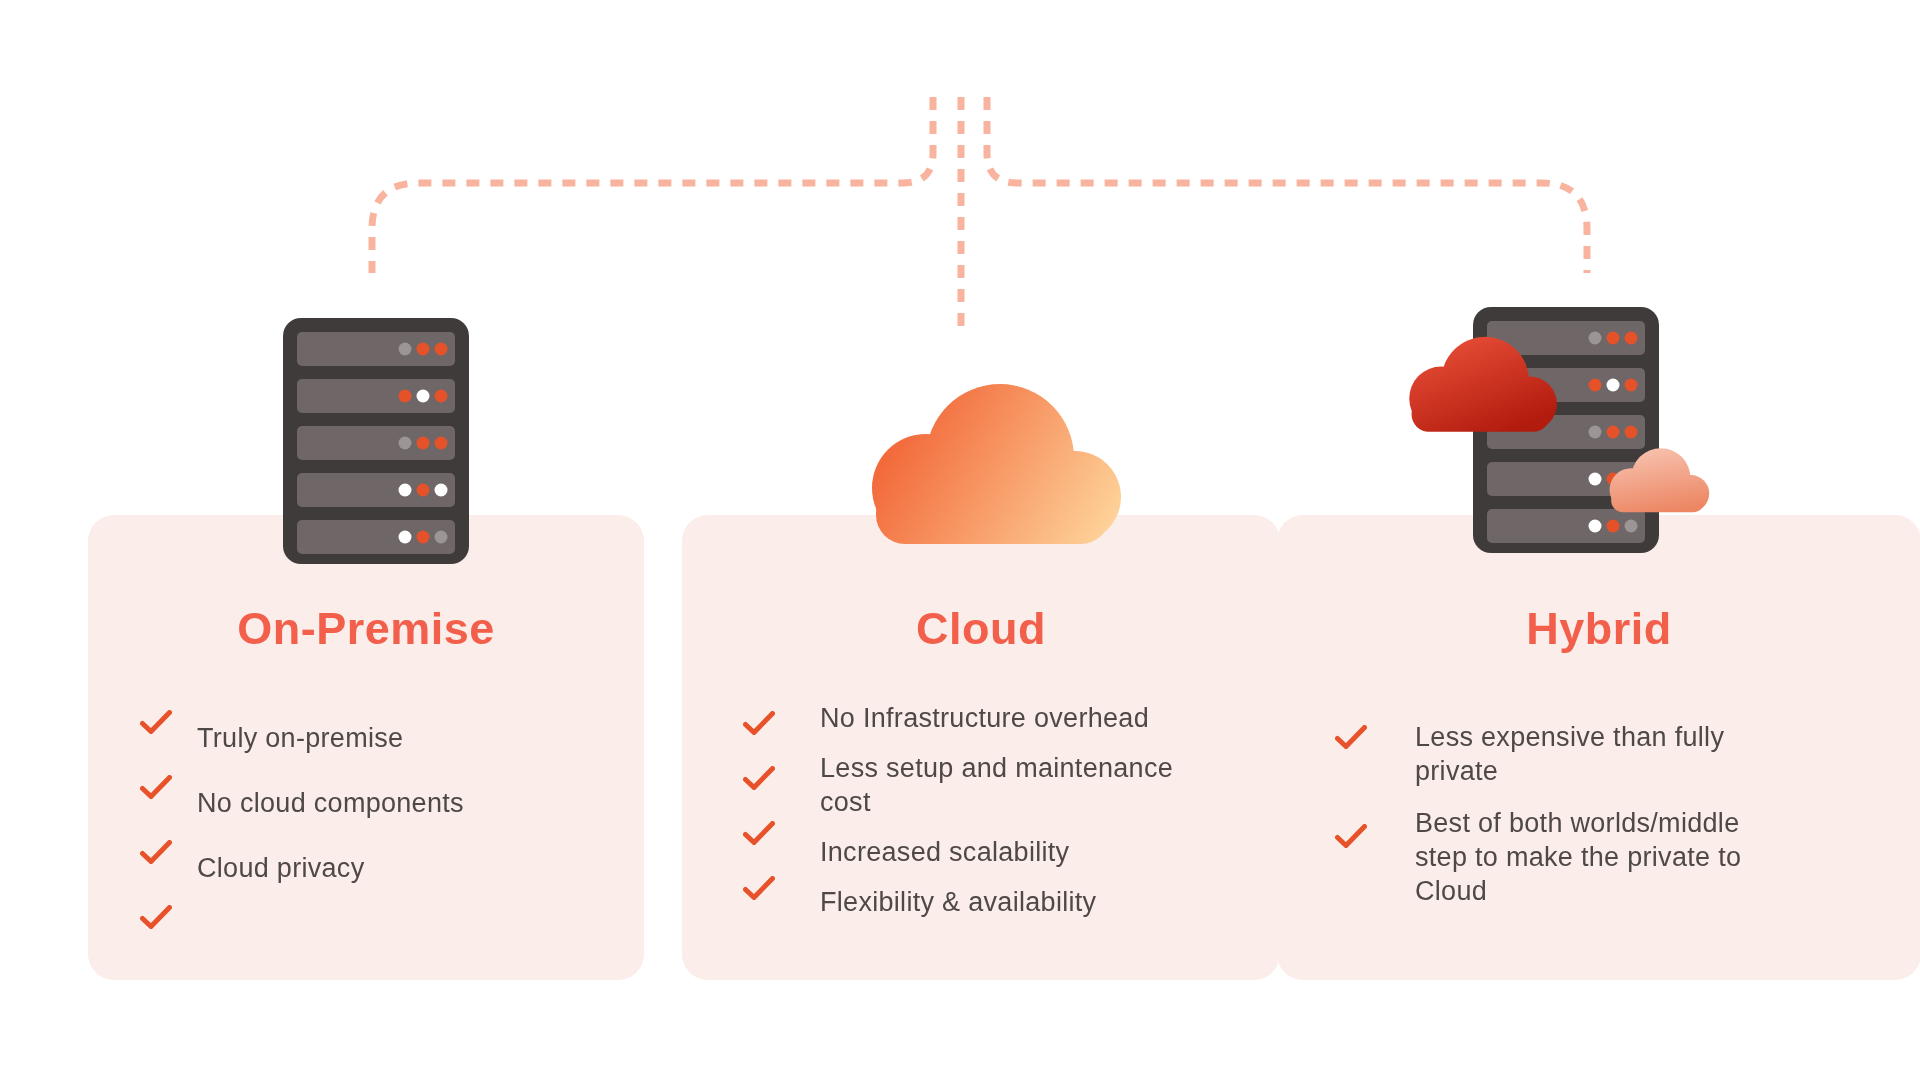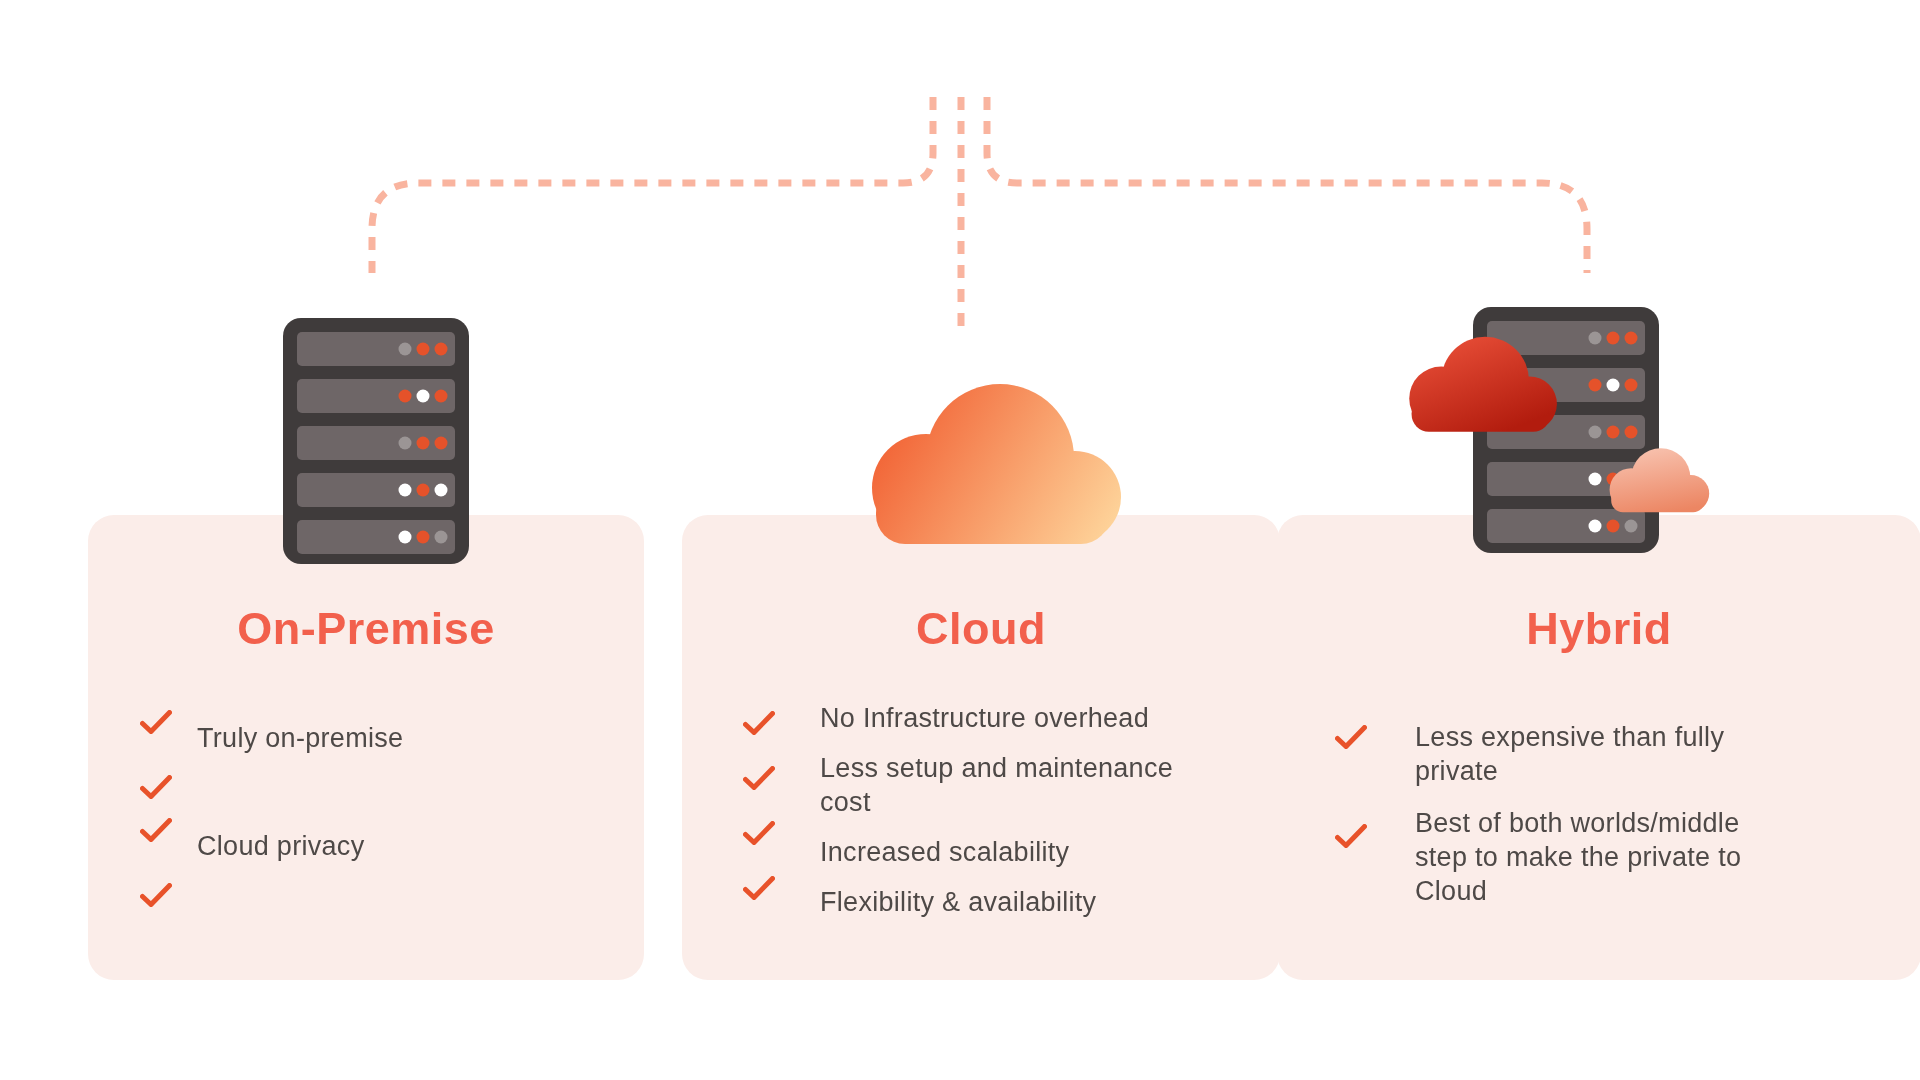--- a/index.html
+++ b/index.html
@@ -80,20 +80,21 @@
       <div class="row">
         <svg class="check-svg" viewBox="0 0 32 24">
             <polyline points="2.5,13.5 11,21.5 29.5,2.5" stroke="var(--check)" stroke-width="5" fill="none" stroke-linecap="round" stroke-linejoin="round"></polyline>
           </svg>
         <span class="row-text list-text">Truly on-premise</span>
       </div>
       <div class="row">
         <svg class="check-svg" viewBox="0 0 32 24">
             <polyline points="2.5,13.5 11,21.5 29.5,2.5" stroke="var(--check)" stroke-width="5" fill="none" stroke-linecap="round" stroke-linejoin="round"></polyline>
           </svg>
+        <span class="row-text list-text">No cloud components</span>
       </div>
       <div class="row">
         <svg class="check-svg" viewBox="0 0 32 24">
             <polyline points="2.5,13.5 11,21.5 29.5,2.5" stroke="var(--check)" stroke-width="5" fill="none" stroke-linecap="round" stroke-linejoin="round"></polyline>
           </svg>
         <span class="row-text list-text">Cloud privacy</span>
       </div>
       <div class="row">
         <svg class="check-svg" viewBox="0 0 32 24">
             <polyline points="2.5,13.5 11,21.5 29.5,2.5" stroke="var(--check)" stroke-width="5" fill="none" stroke-linecap="round" stroke-linejoin="round"></polyline>

